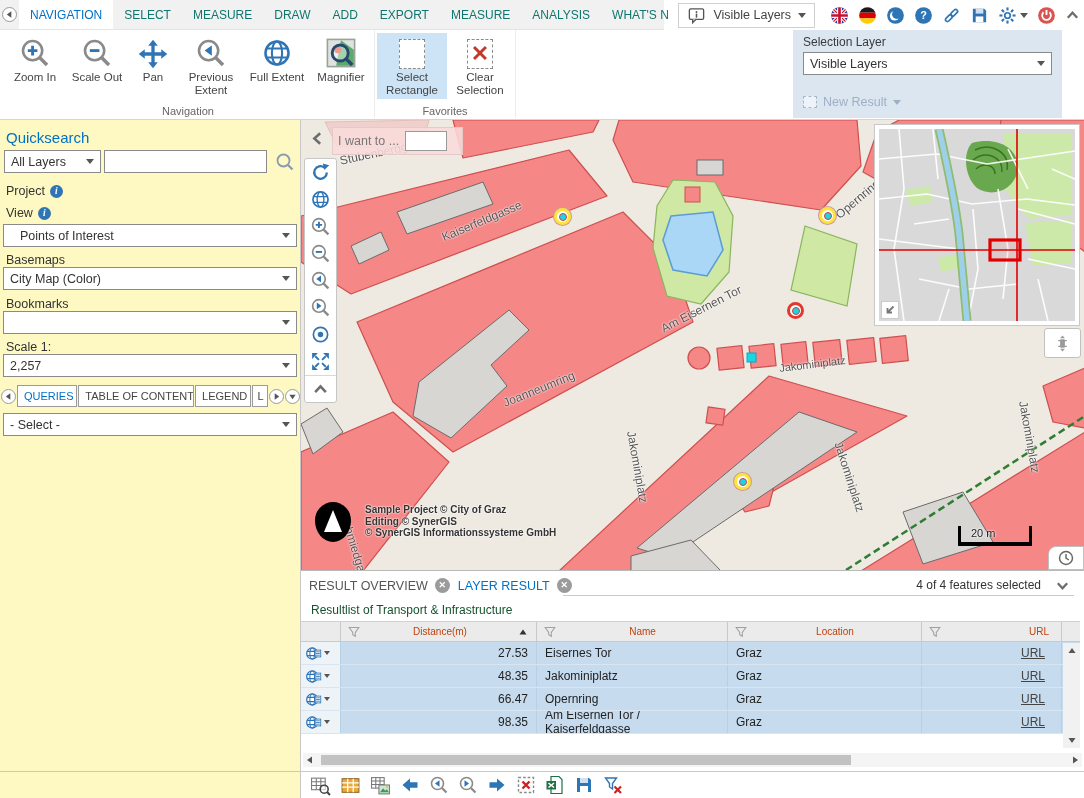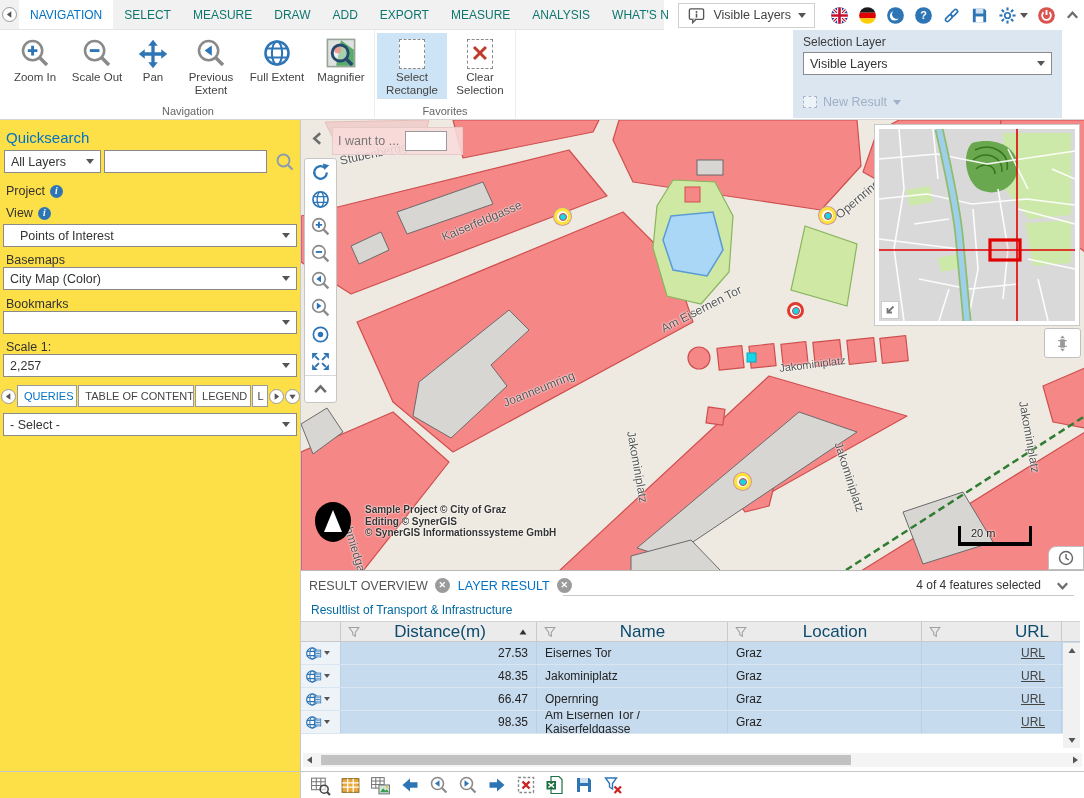--- a/index.html
+++ b/index.html
@@ -29,21 +29,21 @@
 .rb-btn.hl{background:#cde3f6}
 .dashbox{width:26px;height:30px;border:1.6px dashed #8a8a8a;background:#fff;position:relative;margin-top:2px}
 .dashbox .x{position:absolute;inset:0;display:flex;align-items:center;justify-content:center;color:#c0392b;font-size:22px;font-weight:bold;line-height:1}
 .sel-panel{position:absolute;left:793px;top:0;width:269px;height:88px;background:#dce6f1;padding:5px 10px}
 .sel-panel .t{font-size:12px;color:#3a3a3a;margin-bottom:3px}
 .combo{height:23px;border:1px solid #8a8a8a;background:#fff;display:flex;align-items:center;padding:0 6px;color:#333;font-size:12.5px}
 .combo .flex{flex:1;overflow:hidden;white-space:nowrap}
 .newres{display:flex;align-items:center;gap:6px;margin-top:20px;color:#9fb0c6;font-size:12.5px}
 .newres .mini{width:14px;height:12px;border:1.4px dashed #a9b8cc;background:#eef3f9}
 
-.sidebar{position:absolute;left:0;top:120px;width:301px;height:678px;background:#fde047;border-right:1px solid #c8c8c8}
+.sidebar{position:absolute;left:0;top:120px;width:301px;height:678px;background:#fef9c3;border-right:1px solid #c8c8c8}
 .sb-title{position:absolute;left:6px;top:9px;font-size:15px;color:#0072c6}
 .sb-lbl{font-size:12.5px;color:#333;display:flex;align-items:center;gap:5px}
 .infodot{width:13px;height:13px;border-radius:50%;background:#2e75b6;color:#fff;font-size:9.5px;display:inline-flex;align-items:center;justify-content:center;font-weight:bold;font-family:"Liberation Serif",serif;font-style:italic}
 .sb-tabs{position:absolute;left:0;top:263px;width:301px;height:26px;display:flex;align-items:center;gap:1px;padding:0 1px}
 .sb-tab{border:1px solid #9a9a9a;background:#fff;height:22px;display:flex;align-items:center;padding:0 6px;font-size:11px;color:#444;white-space:nowrap;overflow:hidden}
 .sb-tab.active{color:#0072c6}
 
 .map{position:absolute;left:301px;top:120px;width:783px;height:451px;background:#eeeae1;overflow:hidden;border-bottom:1px solid #b9b9b9}
 .street-lbl{position:absolute;color:#555;font-size:12px;white-space:nowrap;text-shadow:0 0 2px #fff,0 0 2px #fff;pointer-events:none}
 .marker{position:absolute;width:17px;height:17px;border-radius:50%;border:3.5px solid #ffe23a;background:#fff;display:flex;align-items:center;justify-content:center;box-shadow:0 0 0 1px #c99}
@@ -66,26 +66,26 @@
 .sliderbtn{position:absolute;left:743px;top:208px;width:37px;height:30px;background:#fff;border:1px solid #c0c0c0;border-radius:3px;display:flex;align-items:center;justify-content:center}
 .collapse-l{position:absolute;left:4px;top:6px;width:24px;height:24px;display:flex;align-items:center;justify-content:center;cursor:pointer}
 
 .results{position:absolute;left:301px;top:571px;width:783px;height:227px;background:#fff}
 .res-head{position:absolute;left:0;top:0;width:783px;height:28px;display:flex;align-items:center;padding:0 8px;gap:8px}
 .res-tab{font-size:12.5px;color:#555;display:flex;align-items:flex-end;gap:7px;cursor:pointer}
 .res-tab.active{color:#0072c6}
 .closedot{width:15px;height:15px;border-radius:50%;background:#9b9b9b;color:#fff;font-size:9px;display:inline-flex;align-items:center;justify-content:center;font-weight:bold}
 .res-underline{position:absolute;left:262px;right:10px;top:24px;border-top:1px solid #c9c9c9}
 .res-status{margin-left:auto;display:flex;align-items:center;gap:14px;color:#333;font-size:12px;padding-right:6px}
-.res-title{position:absolute;left:0;top:28px;width:783px;height:22px;display:flex;align-items:center;padding:0 10px;font-size:12px;color:#0369a1}
+.res-title{position:absolute;left:0;top:28px;width:783px;height:22px;display:flex;align-items:center;padding:0 10px;font-size:12px;color:#14532d}
 .grid{position:absolute;left:0;top:50px;width:779px}
 .g-row{display:flex;height:23px;align-items:stretch}
 .g-head{background:#ebebeb;border-top:1px solid #d2d2d2;border-bottom:1px solid #c9c9c9;height:21px}
 .g-cell{display:flex;align-items:center;border-right:1px solid #c9c9c9;overflow:hidden}
-.g-head .g-cell{font-size:17px;color:#0c4a6e}
+.g-head .g-cell{font-size:10px;color:#c2410c}
 .c0{width:40px;flex:none;border-right:1px solid #c9c9c9;padding-left:4px;gap:2px}
 .c1{width:196px;flex:none}
 .c2{width:191px;flex:none}
 .c3{width:194px;flex:none}
 .c4{width:140px;flex:none}
 .g-body .g-row{background:#c7dbee;border-bottom:1px solid #d9e6f2}
 .g-body .g-cell{border-right:1px solid #b9cfe4;font-size:12px;color:#222}
 .hc{flex:1;text-align:center}
 .num{justify-content:flex-end;padding-right:8px}
 .txt8{padding-left:8px}

